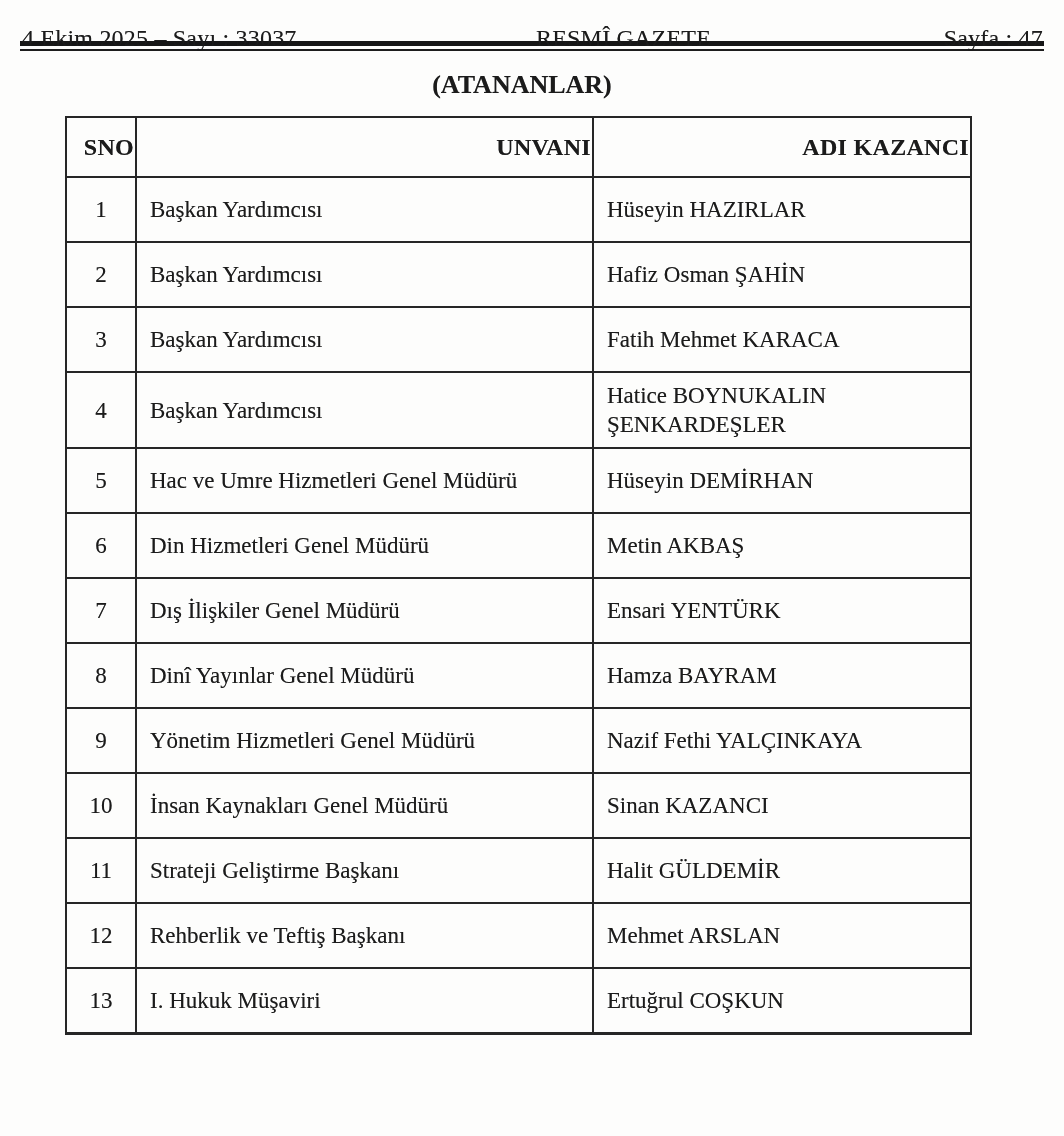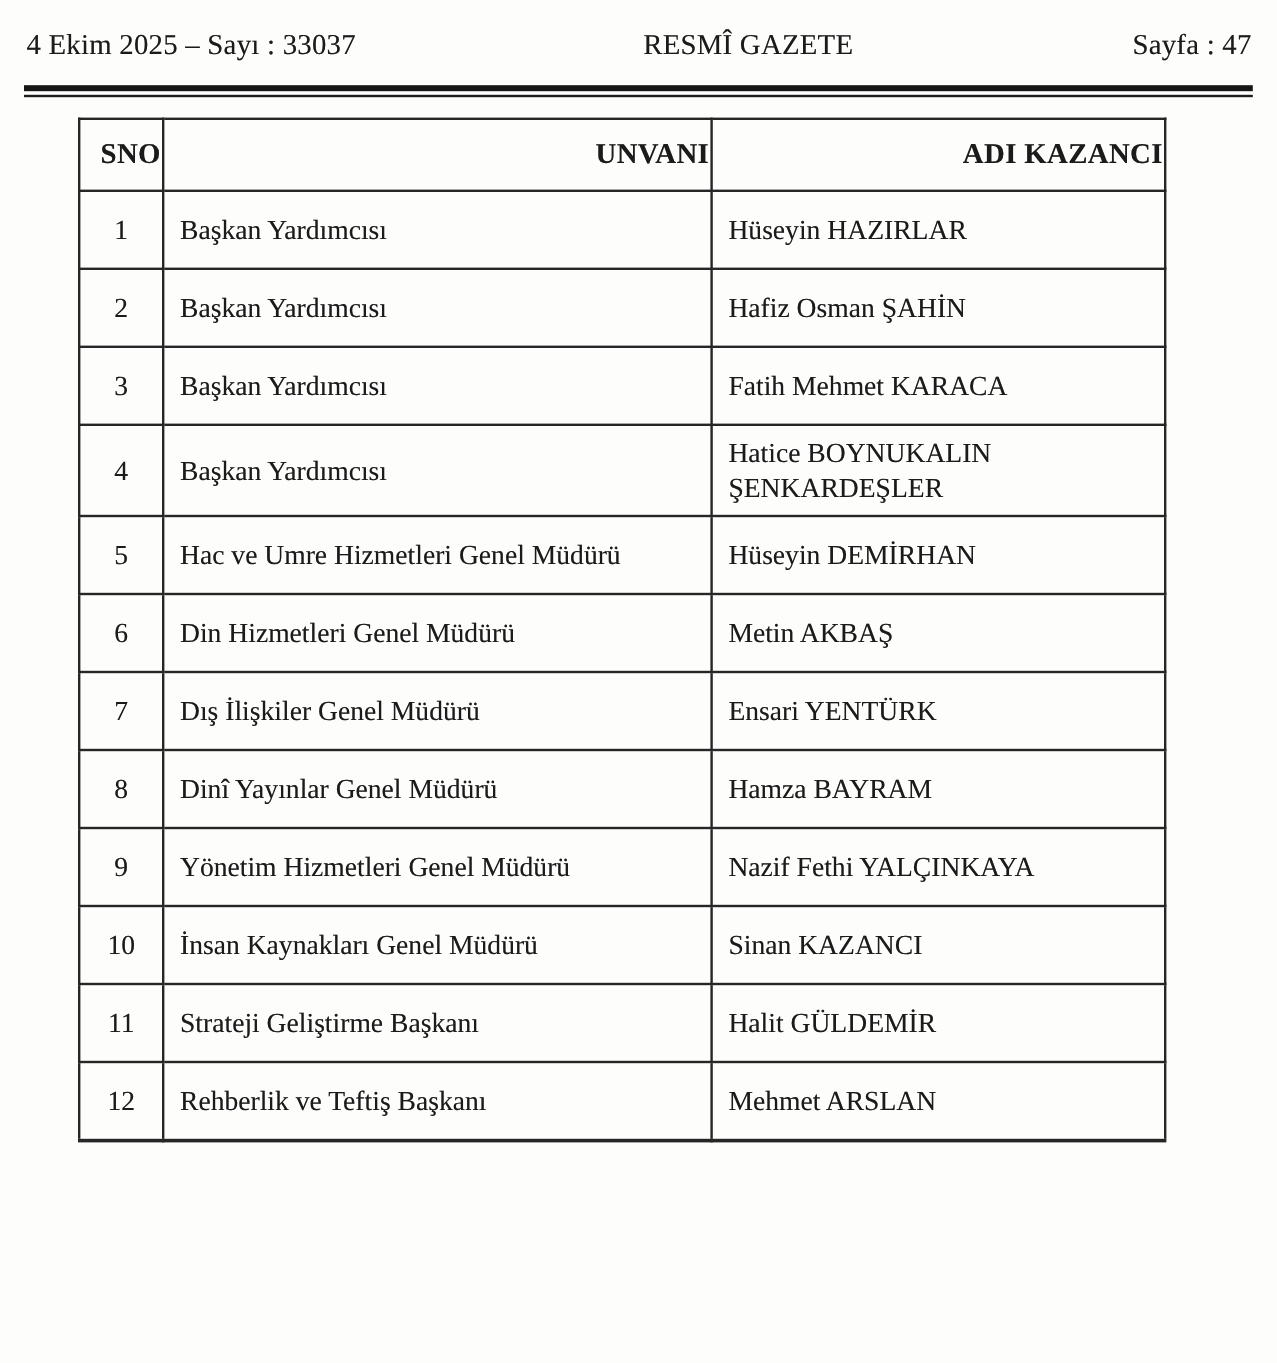--- a/index.html
+++ b/index.html
@@ -16,21 +16,21 @@
     position: relative;
   }
   .page {
     width: 1064px;
     height: 1136px;
     background: #fdfdfc;
   }
   
   .masthead {
     position: relative;
-    height: 71px;
+    height: 41px;
   }
   .masthead span {
     position: absolute;
     top: 26px;
     font-size: 24px;
     line-height: 1;
     white-space: nowrap;
     letter-spacing: 0.2px;
     text-shadow: 0 0 0.5px rgba(25,25,25,0.45);
   }
@@ -111,20 +111,21 @@
 
   <div class="masthead">
     <span class="mast-left">4 Ekim 2025 – Sayı : 33037</span>
     <span class="mast-center">RESMÎ GAZETE</span>
     <span class="mast-right">Sayfa : 47</span>
   </div>
 
   <div class="rule-thick"></div>
   <div class="rule-thin"></div>
 
+  <div class="doc-subtitle">(ATANANLAR)</div>
 
   <table class="appointments">
     <colgroup>
       <col class="c-sno">
       <col class="c-unvani">
       <col class="c-adi">
     </colgroup>
     <thead>
       <tr>
         <th>SNO</th>
@@ -186,16 +187,21 @@
         <tr>
           <td class="sno">11</td>
           <td class="unvani">Strateji Geliştirme Başkanı</td>
           <td class="adi_soyadi">Halit GÜLDEMİR</td>
         </tr>
         <tr>
           <td class="sno">12</td>
           <td class="unvani">Rehberlik ve Teftiş Başkanı</td>
           <td class="adi_soyadi">Mehmet ARSLAN</td>
         </tr>
+        <tr>
+          <td class="sno">13</td>
+          <td class="unvani">I. Hukuk Müşaviri</td>
+          <td class="adi_soyadi">Ertuğrul COŞKUN</td>
+        </tr>
       </tbody>
   </table>
 
 </div>
 
 </body></html>

